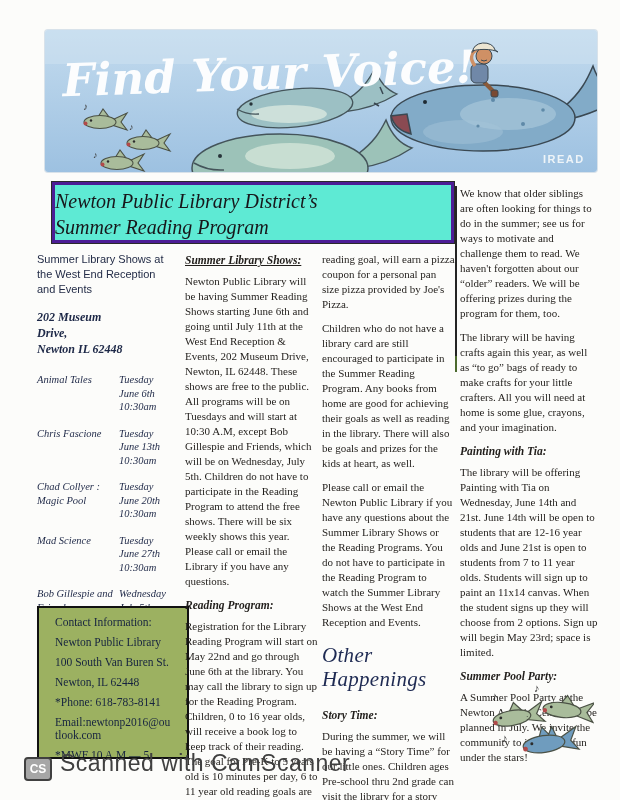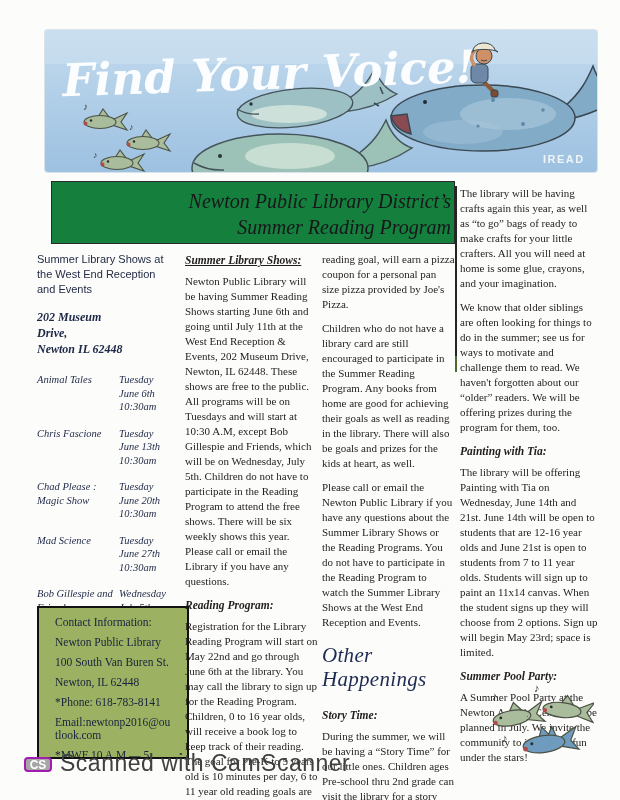--- a/index.html
+++ b/index.html
@@ -2,22 +2,22 @@
 <html><head>
 <meta charset="utf-8">
 <style>
   html,body{margin:0;padding:0;background:#e9e9e7;}
   .page{position:relative;width:620px;height:800px;background:#fcfcfa;overflow:hidden;
         font-family:"Liberation Serif",serif;color:#211e1b;}
   
   .banner{position:absolute;left:45px;top:30px;width:552px;height:142px;border-radius:3px;
           overflow:hidden;box-shadow:0 0 0 1px #d8e2ea;}
   
-  .masthead{position:absolute;left:52px;top:182px;width:396px;height:52px;background:#15803d;
-            border:3px solid #15803d;outline:1px solid #2a2a2a;text-align:right;
+  .masthead{position:absolute;left:52px;top:182px;width:396px;height:52px;background:#5eead4;
+            border:3px solid #4c1d95;outline:1px solid #2a2a2a;text-align:left;
             font-style:italic;font-size:20px;line-height:26px;color:#17161a;padding-top:3px;}
   
   .col{position:absolute;font-size:11px;line-height:15px;text-align:left;}
   .col p{margin:0 0 9px 0;}
   .run-h{font-weight:bold;font-style:italic;font-size:11.5px;margin:1px 0 6px 0;}
   .u{text-decoration:underline;}
   .big-h{font-style:italic;font-weight:normal;font-size:21px;line-height:24px;color:#1e2a52;
          margin:13px 0 17px 0;letter-spacing:.3px;}
   
   .sb-head{font-family:"Liberation Sans",sans-serif;font-weight:normal;font-size:11px;
@@ -32,22 +32,22 @@
   .contact{position:absolute;left:37px;top:606px;width:116px;height:133px;background:#9cb161;
            border:2px solid #111;padding:8px 16px;font-size:11.5px;line-height:12.5px;
            color:#16233f;overflow:hidden;}
   .contact div{margin-bottom:7.5px;overflow-wrap:anywhere;}
   
   .divider{position:absolute;left:455px;top:186px;width:2px;height:174px;background:#242424;}
   .divider-tip{position:absolute;left:455px;top:356px;width:2px;height:16px;background:#4c6a2e;}
   
   .fish-art{position:absolute;left:482px;top:678px;width:112px;height:84px;}
   
-  .cs-badge{position:absolute;left:24px;top:757px;width:28px;height:15px;background:#a6a6a6;
-            border:2px solid #a21caf;border-radius:4px;display:flex;align-items:center;
+  .cs-badge{position:absolute;left:24px;top:757px;width:28px;height:24px;background:#a6a6a6;
+            border:2px solid #404040;border-radius:4px;display:flex;align-items:center;
             justify-content:center;font-family:"Liberation Sans",sans-serif;font-weight:bold;
             font-size:12px;color:#fff;box-sizing:border-box;}
   .cs-text{position:absolute;left:60px;top:750px;font-family:"Liberation Sans",sans-serif;
            font-size:23px;color:#404040;letter-spacing:.5px;}
 </style>
 </head>
 <body>
 
 <div class="page">
 
@@ -157,21 +157,21 @@
 June 6th
 10:30am</div>
     </div>
     <div class="ev-row">
       <div class="ev-name">Chris Fascione</div>
       <div class="ev-date">Tuesday
 June 13th
 10:30am</div>
     </div>
     <div class="ev-row">
-      <div class="ev-name">Chad Please : Magic Show</div>
+      <div class="ev-name">Chad Collyer : Magic Pool</div>
       <div class="ev-date">Tuesday
 June 20th
 10:30am</div>
     </div>
     <div class="ev-row">
       <div class="ev-name">Mad Science</div>
       <div class="ev-date">Tuesday
 June 27th
 10:30am</div>
     </div>
@@ -209,22 +209,22 @@
   <div class="col" style="left:322px;top:252px;width:133px;">
     <p>reading goal, will earn a pizza coupon for a personal pan size pizza provided by Joe's Pizza.</p>
     <p>Children who do not have a library card are still encouraged to participate in the Summer Reading Program. Any books from home are good for achieving their goals as well as reading in the library.  There will also be goals and prizes for the kids at heart, as well.</p>
     <p>Please call or email the Newton Public Library if you have any questions about the Summer Library Shows or the Reading Programs.  You do not have to participate in the Reading Program to watch the Summer Library Shows at the West End Reception and Events.</p>
     <div class="big-h">Other Happenings</div>
     <div class="run-h">Story Time:</div>
     <p>During the summer, we will be having a “Story Time” for our little ones.  Children ages Pre-school thru 2nd grade can visit the library for a story read by one of our volunteers, with a craft afterwards.  This is a great way to introduce the love of reading.  It will be on Thursday's at 10:30 A.M. at the library.</p>
   </div>
 
   <div class="col" style="left:460px;top:186px;width:138px;">
+    <p>We know that older siblings are often looking for things to do in the summer; see us for ways to motivate and challenge them to read.  We haven't forgotten about our “older” readers.  We will be offering prizes during the program for them, too.</p>
     <p>The library will be having crafts again this year, as well as “to go” bags of ready to make crafts for your little crafters. All you will need at home is some glue, crayons, and your imagination.</p>
-    <p>We know that older siblings are often looking for things to do in the summer; see us for ways to motivate and challenge them to read.  We haven't forgotten about our “older” readers.  We will be offering prizes during the program for them, too.</p>
     <div class="run-h">Painting with Tia:</div>
     <p>The library will be offering Painting with Tia on Wednesday, June 14th and 21st. June 14th will be open to students that are 12-16 year olds and June 21st is open to students from 7 to 11 year olds.  Students will sign up to paint an 11x14 canvas.  When the student signs up they will choose from 2 options.  Sign up will begin May 23rd; space is limited.</p>
     <div class="run-h">Summer Pool Party:</div>
     <p>A Summer Pool Party at the Newton Aquatic Center will be planned in July.  We invite the community to join us for fun under the stars!</p>
   </div>
 
   <div class="fish-art">
     <svg width="112" height="84" viewBox="0 0 112 84">
       <g stroke="#4b5145" stroke-width="1.2">
         <g transform="translate(30,40) rotate(-10)">

